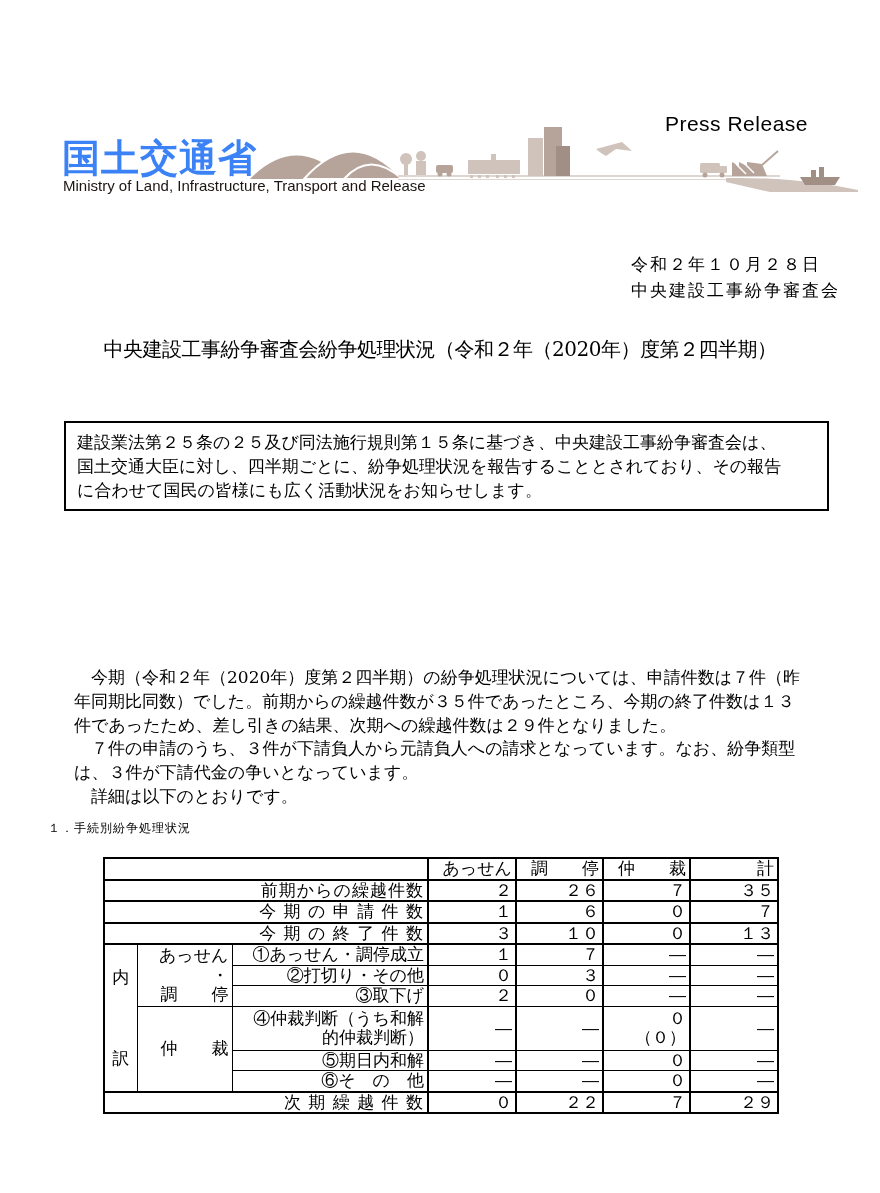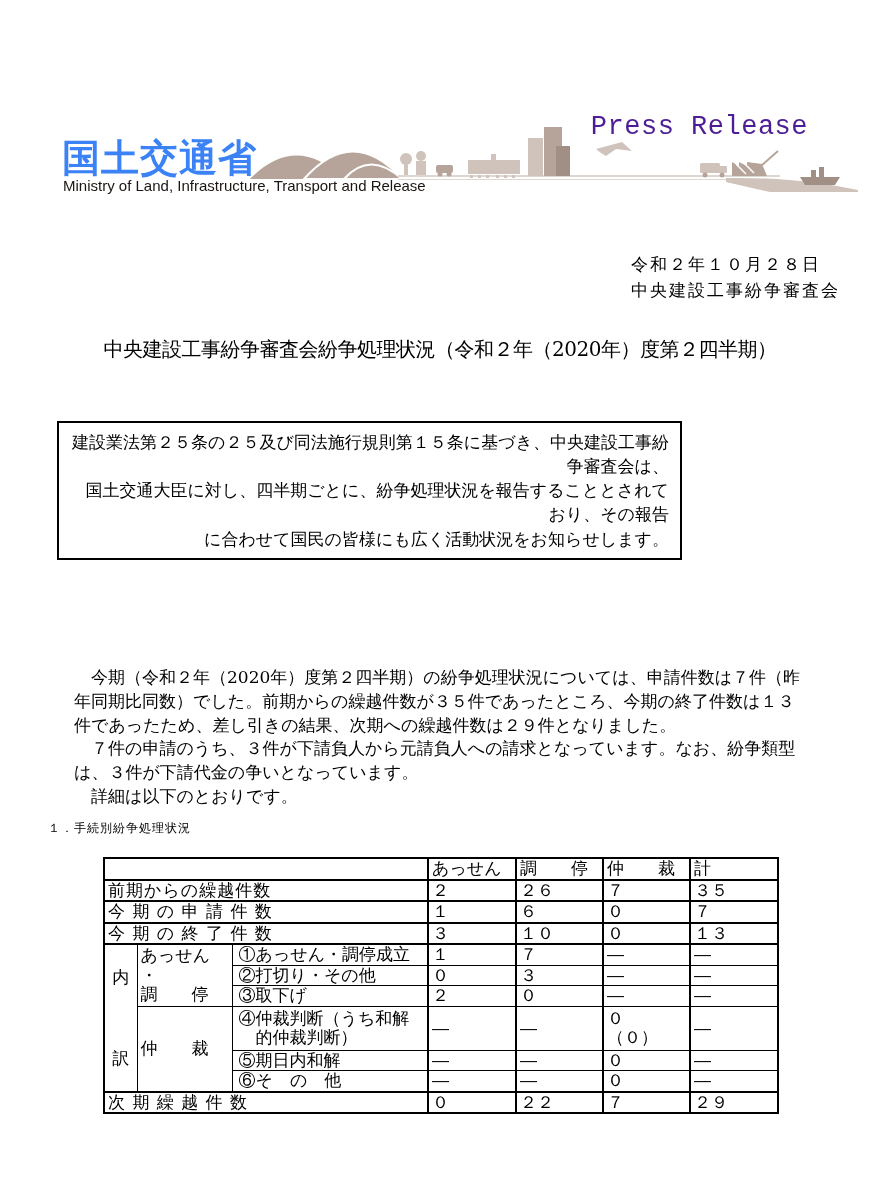--- a/index.html
+++ b/index.html
@@ -5,22 +5,22 @@
   * { margin:0; padding:0; box-sizing:border-box; }
   html,body { background:#eeeeee; }
   .page {
     position:relative; width:880px; height:1193px; margin:0 auto;
     background:#ffffff; overflow:hidden;
     font-family:"DejaVu Serif","Liberation Serif",serif; color:#000;
   }
   
   .press-release {
     position:absolute; top:112px; right:72px;
-    font-family:Liberation Mono, monospace;
-    font-size:27px; color:#4c1d95; letter-spacing:0.5px;
+    font-family:Liberation Sans, sans-serif;
+    font-size:21px; color:#000000; letter-spacing:0.5px;
   }
   .logo-title {
     position:absolute; left:62px; top:133px;
     font-family:"Liberation Sans","DejaVu Sans",sans-serif;
     font-size:38px; font-weight:bold; color:#3b82f6; letter-spacing:1px;
   }
   .logo-subtitle {
     position:absolute; left:63px; top:177px;
     font-family:"Liberation Sans","DejaVu Sans",sans-serif;
     font-size:15px; color:#1c1513;
@@ -30,23 +30,23 @@
   .date-block {
     position:absolute; left:631px; top:252px;
     font-size:17px; line-height:1.5; letter-spacing:2px; white-space:pre-line;
   }
   .doc-title {
     position:absolute; left:0; top:336px; width:880px; text-align:center;
     font-size:20px; letter-spacing:-0.5px; font-weight:400;
   }
   
   .notice-box {
-    position:absolute; left:57px; top:421px; width:625px;
+    position:absolute; left:64px; top:421px; width:765px;
     border:2px solid #000; padding:7px 11px;
-    font-size:17px; line-height:1.42; white-space:pre-line;text-align:right;
+    font-size:17px; line-height:1.42; white-space:pre-line;
   }
   .intro-para {
     position:absolute; left:57px; top:526px; width:810px;
     font-size:17px; line-height:1.38; white-space:pre-line;
   }
   .url-line {
     position:absolute; left:101px; top:617px;
     font-family:"Liberation Serif","DejaVu Serif",serif; font-size:17.5px;
   }
   .summary-para {
@@ -57,21 +57,21 @@
     position:absolute; left:48px; top:820px;
     font-size:12px; letter-spacing:1px;
   }
   
   .proc-table {
     position:absolute; left:103px; top:857px;
     border-collapse:collapse; table-layout:fixed;
     font-size:17px; line-height:1.15;
     border:2px solid #000;
   }
-  .proc-table td { border:1px solid #000; padding:0 3px; text-align:left; height:20px; }
+  .proc-table td { border:1px solid #000; padding:0 3px; text-align:right; height:20px; }
   .proc-table td.hb { border-bottom-width:2px; }
   .proc-table td.ht { border-top-width:2px; }
   .proc-table td.vl { border-left-width:2px; }
   .lbl { letter-spacing:1px; }
   .left-lbl { text-align:center; padding-left:6px !important; }
   .pre { white-space:pre-line; }
   .group-cell { vertical-align:middle; }
   .group-stack {
     display:flex; flex-direction:column; justify-content:space-between;
     align-items:center; height:128px; padding:14px 0;

